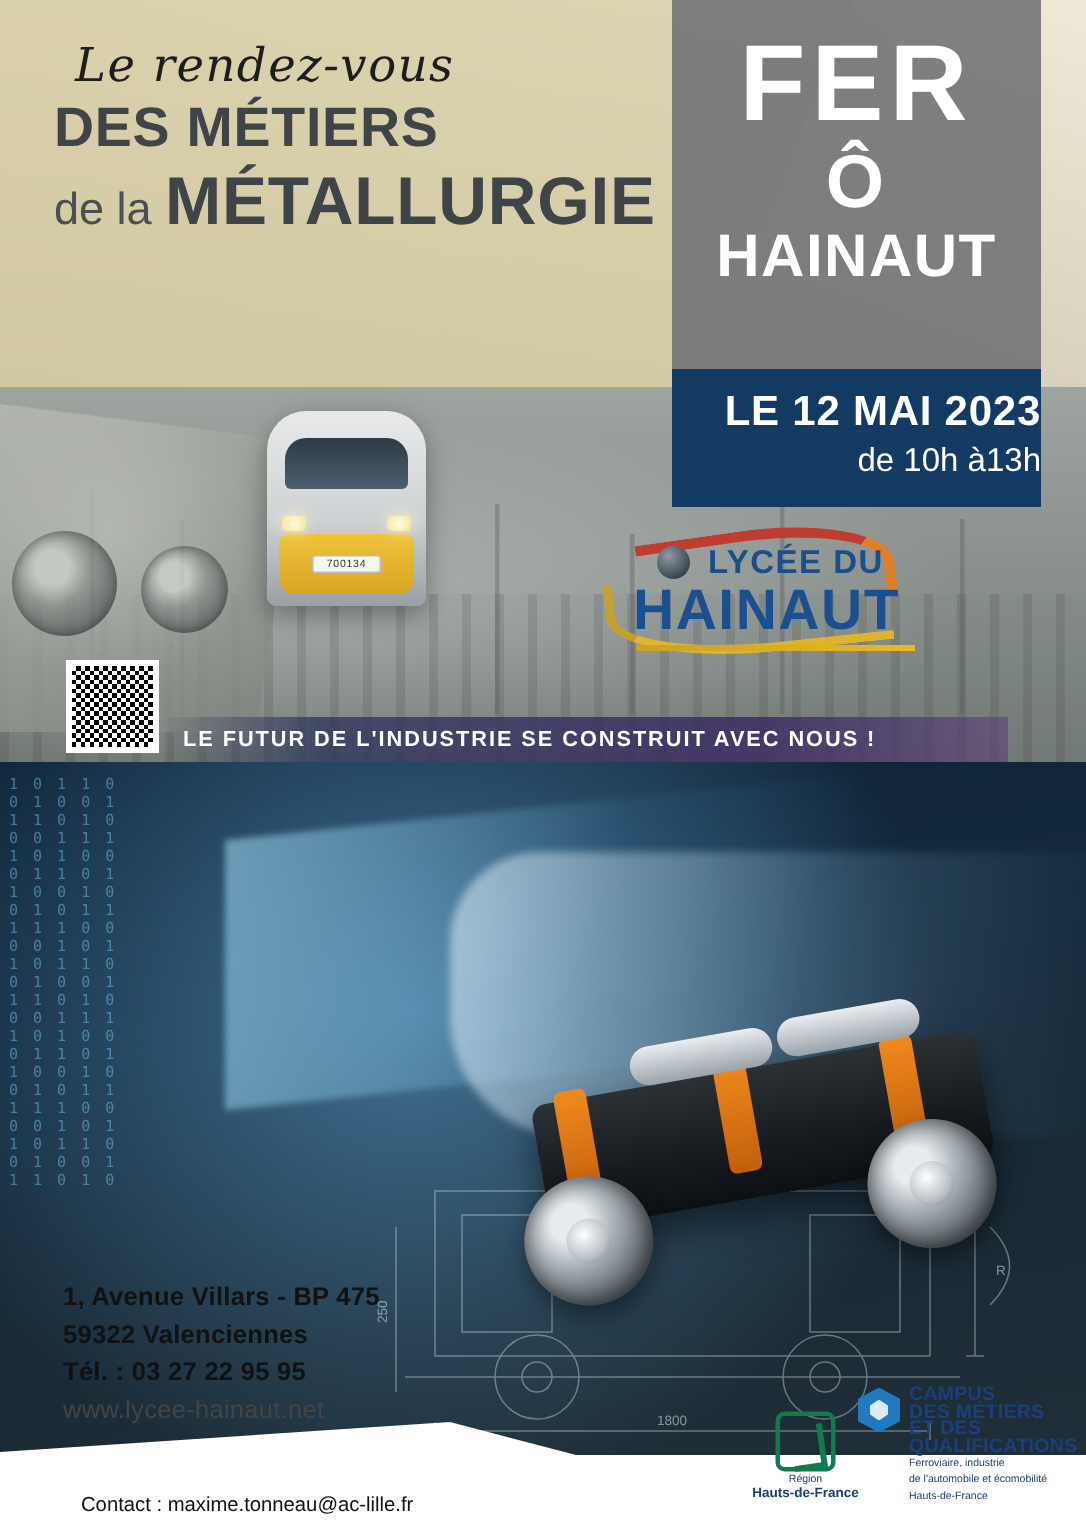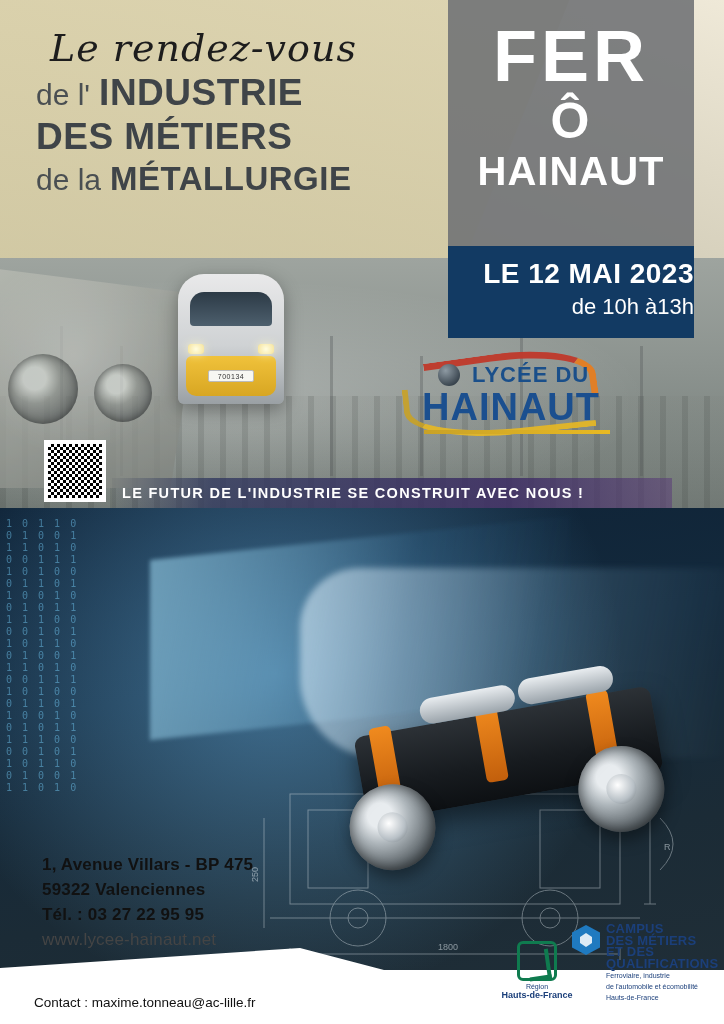--- a/index.html
+++ b/index.html
@@ -106,26 +106,26 @@
     position:absolute; right:30px; top:246px; width:246px; height:92px;
     background:#123a63; color:#fff; text-align:right;
   }
   .date-main { font-size:28px; font-weight:bold; padding-top:12px; letter-spacing:.5px; }
   .date-sub  { font-size:22px; padding-top:4px; }
 
   
   .headline { position:absolute; left:36px; top:26px; width:420px; }
   .hl-script {
     font-family:"DejaVu Serif", serif;
-    font-style:italic; font-size:38px; color:#1d1d1d;
+    font-style:italic; font-size:31px; color:#1d1d1d;
     letter-spacing:1px; padding-left:14px;
   }
   .hl-row { display:flex; align-items:baseline; gap:9px; margin-top:2px; }
   .hl-thin { font-size:30px; color:#4a4f52; font-weight:300; }
-  .hl-bold { font-size:33px; color:#3f4448; font-weight:bold; letter-spacing:.5px; }
+  .hl-bold { font-size:45px; color:#3f4448; font-weight:bold; letter-spacing:.5px; }
   .hl-bold.big { font-size:37px; }
 
   
   .logo-lycee {
     position:absolute; right:88px; top:356px; width:250px; height:90px;
   }
   .logo-swoosh {
     position:absolute; left:40px; top:-4px; width:170px; height:56px;
     border-top:7px solid #c0392b;
     border-right:7px solid #e67e22;
@@ -247,21 +247,21 @@
   .footer-white2 {
     position:absolute; left:0; bottom:0; width:724px; height:130px;
     background:#fff;
   }
   .addr {
     position:absolute; left:42px; bottom:72px; color:#111;
   }
   .addr div { font-size:17px; font-weight:bold; line-height:25px; letter-spacing:.2px; }
   .addr .web { font-weight:normal; font-size:17px; color:#444; }
   .contact {
-    position:absolute; left:34px; bottom:14px; font-size:13.5px; color:#111;
+    position:absolute; left:54px; bottom:14px; font-size:13.5px; color:#111;
   }
 
   
   .logo-cfa {
     position:absolute; right:236px; bottom:26px; width:86px; text-align:center;
   }
   .logo-cfa .l1 { font-size:7.5px; font-weight:bold; color:#1b3f7a; letter-spacing:.3px; }
   .logo-cfa .badge {
     margin:2px auto 0; width:62px; background:#f2b41c; color:#1b3f7a;
     font-size:14px; font-weight:bold; border-radius:2px; padding:1px 0;
@@ -329,24 +329,20 @@
       <div class="train-body"></div>
       <div class="train-windshield"></div>
       <div class="train-nose"></div>
       <div class="train-lightL"></div>
       <div class="train-lightR"></div>
       <div class="train-plate">700134</div>
     </div>
 
     <div class="headline">
       <div class="hl-script">Le rendez-vous</div>
-      <div class="hl-row">
-        <span class="hl-thin">de l'</span>
-        <span class="hl-bold big">INDUSTRIE</span>
-      </div>
       <div class="hl-row">
         <span class="hl-bold big">DES MÉTIERS</span>
       </div>
       <div class="hl-row">
         <span class="hl-thin">de la</span>
         <span class="hl-bold">MÉTALLURGIE</span>
       </div>
     </div>
   </div>
 

